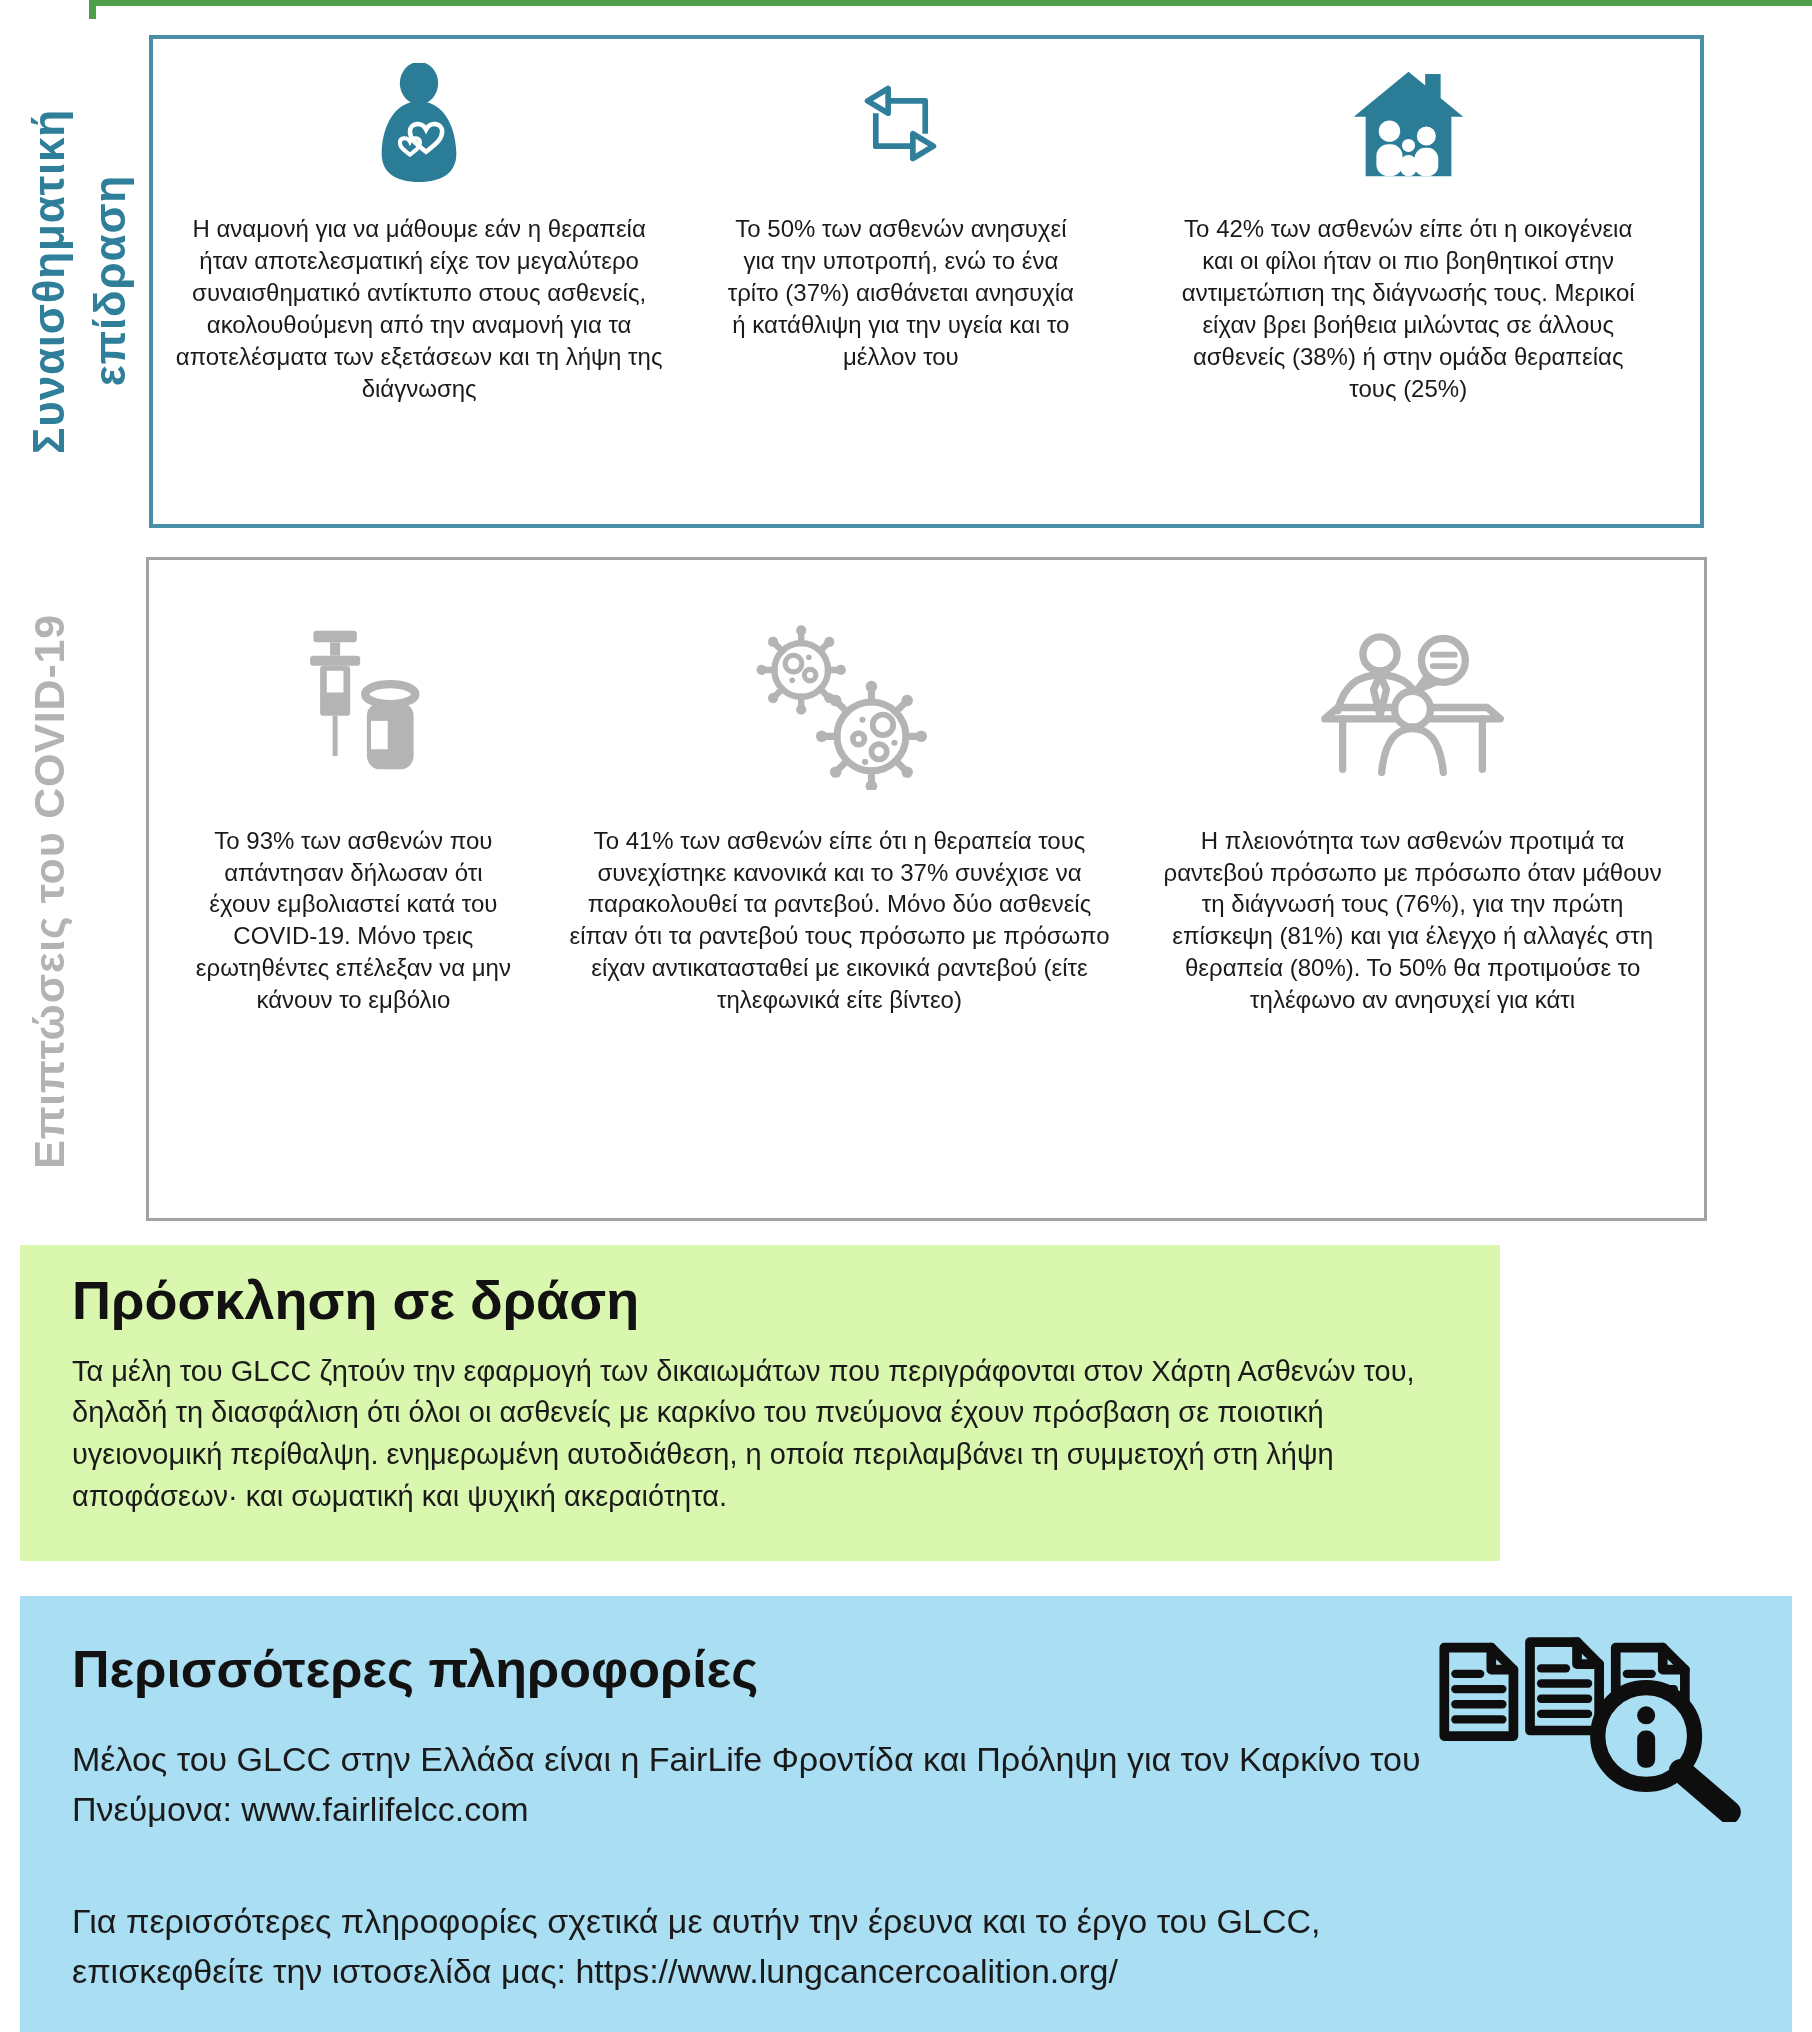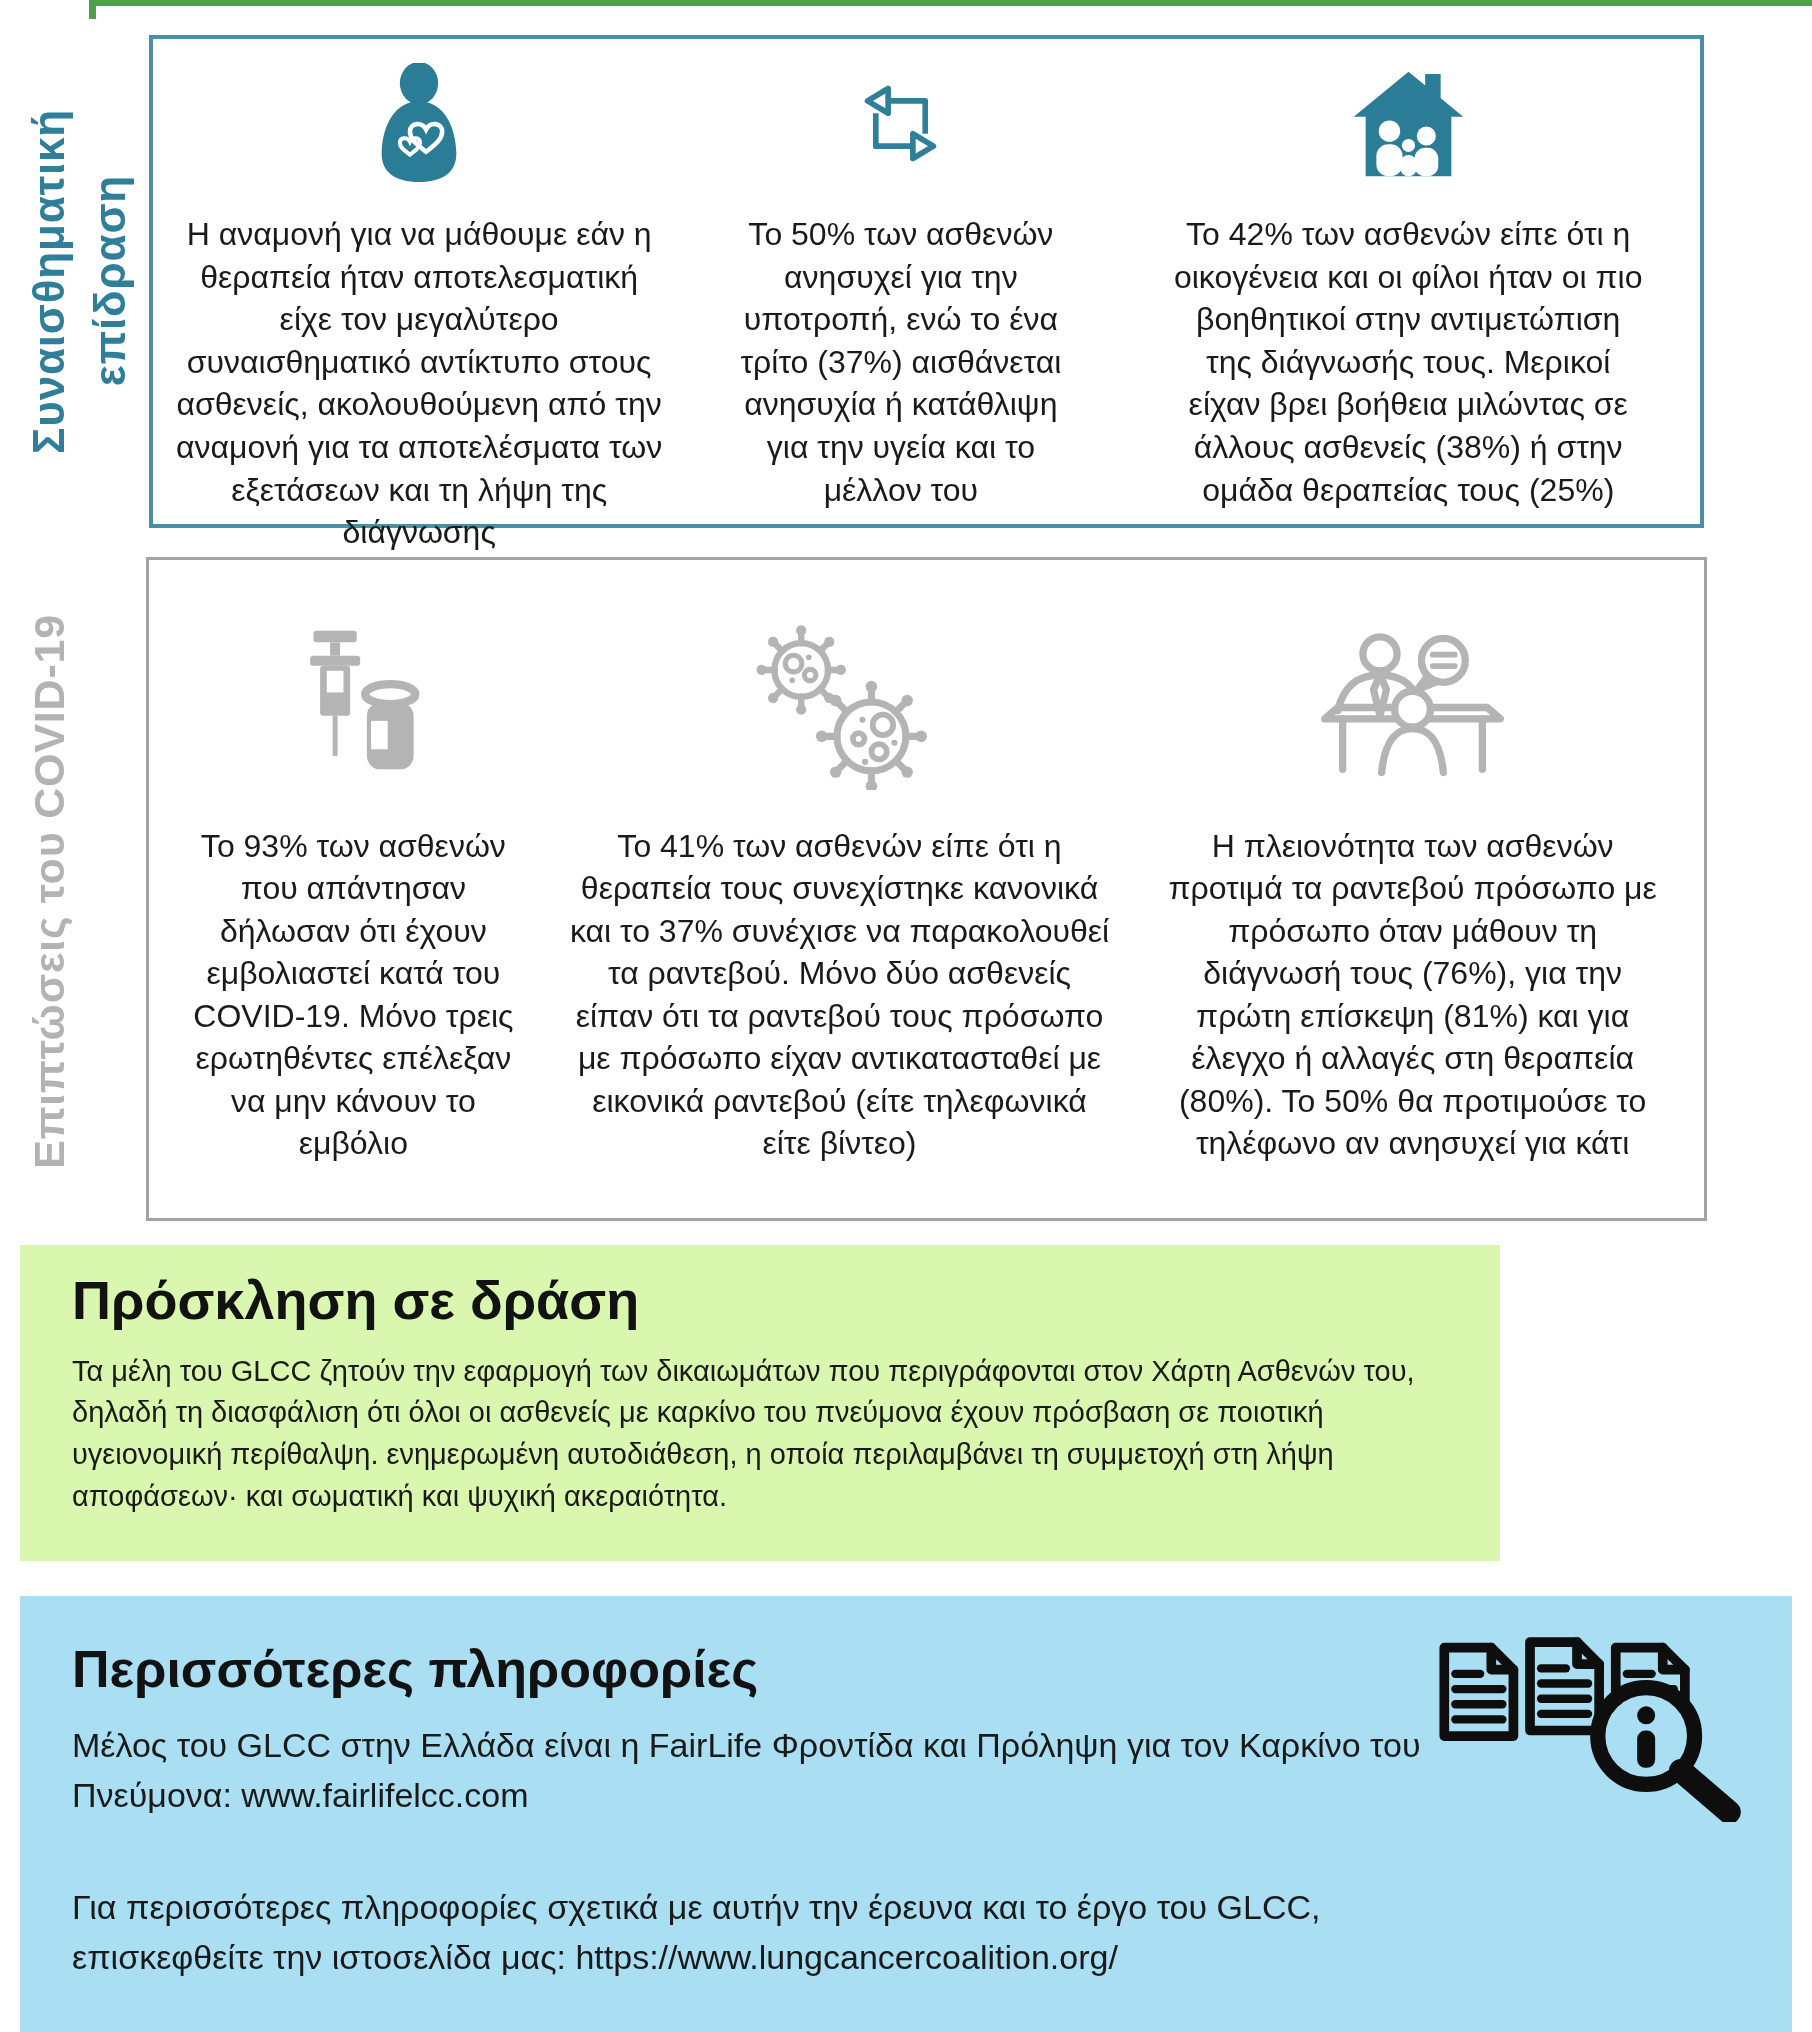--- a/index.html
+++ b/index.html
@@ -24,32 +24,32 @@
   .panel{position:absolute;box-sizing:border-box;background:#fff;}
   .panel-emotional{left:149px;top:35px;width:1555px;height:493px;border:4px solid #4a8ea7;}
   .panel-covid{left:146px;top:557px;width:1561px;height:664px;border:3.2px solid #a3a3a3;}
   .cards{display:grid;height:100%;box-sizing:border-box;}
   .panel-emotional .cards{grid-template-columns:1.02fr 0.86fr 1.12fr;padding:14.3px 4.8px 8px;}
   .panel-covid .cards{grid-template-columns:0.78fr 1.12fr 1.12fr;padding:20.6px 4.8px 8px;margin-top:28px;}
   .card{display:flex;flex-direction:column;align-items:center;}
   .icon-slot{display:flex;align-items:center;justify-content:center;}
   .panel-emotional .icon-slot{height:141px;}
   .panel-covid .icon-slot{height:197px;}
-  .card p{margin:19px 0 0 0;text-align:center;font-size:32px;line-height:1.33;}
+  .card p{margin:19px 0 0 0;text-align:center;font-size:24px;line-height:1.33;}
   .w-e1{max-width:496px;} .w-e2{max-width:349px;} .w-e3{max-width:472px;}
   .w-c1{max-width:322px;} .w-c2{max-width:544px;} .w-c3{max-width:512px;}
 
   
   .cta{position:absolute;left:20px;top:1245px;width:1480px;height:316px;background:#d9f7ae;box-sizing:border-box;padding:27px 52px 0;}
   .cta h1{margin:0 0 22px 0;font-size:54px;line-height:1.05;font-weight:bold;color:#121212;}
   .cta p{margin:0;font-size:29px;line-height:1.44;max-width:1421px;}
 
   
   .info{position:absolute;left:20px;top:1596px;width:1772px;height:437px;background:#aadef2;box-sizing:border-box;padding:46px 52px 0;}
-  .info h1{margin:0 0 24px 0;font-size:52px;line-height:1.05;font-weight:bold;color:#121212;}
+  .info h1{margin:0 0 38px 0;font-size:52px;line-height:1.05;font-weight:bold;color:#121212;}
   .info p{margin:0 0 62px 0;font-size:34px;line-height:1.47;max-width:1398px;}
   .info p:last-child{margin-bottom:0;}
   .info .link{color:#1a1a1a;}
   .info-icon-wrap{position:absolute;top:32px;right:38px;width:318px;}
 
   svg{display:block;}
 </style>
 </head>
 <body>
 

